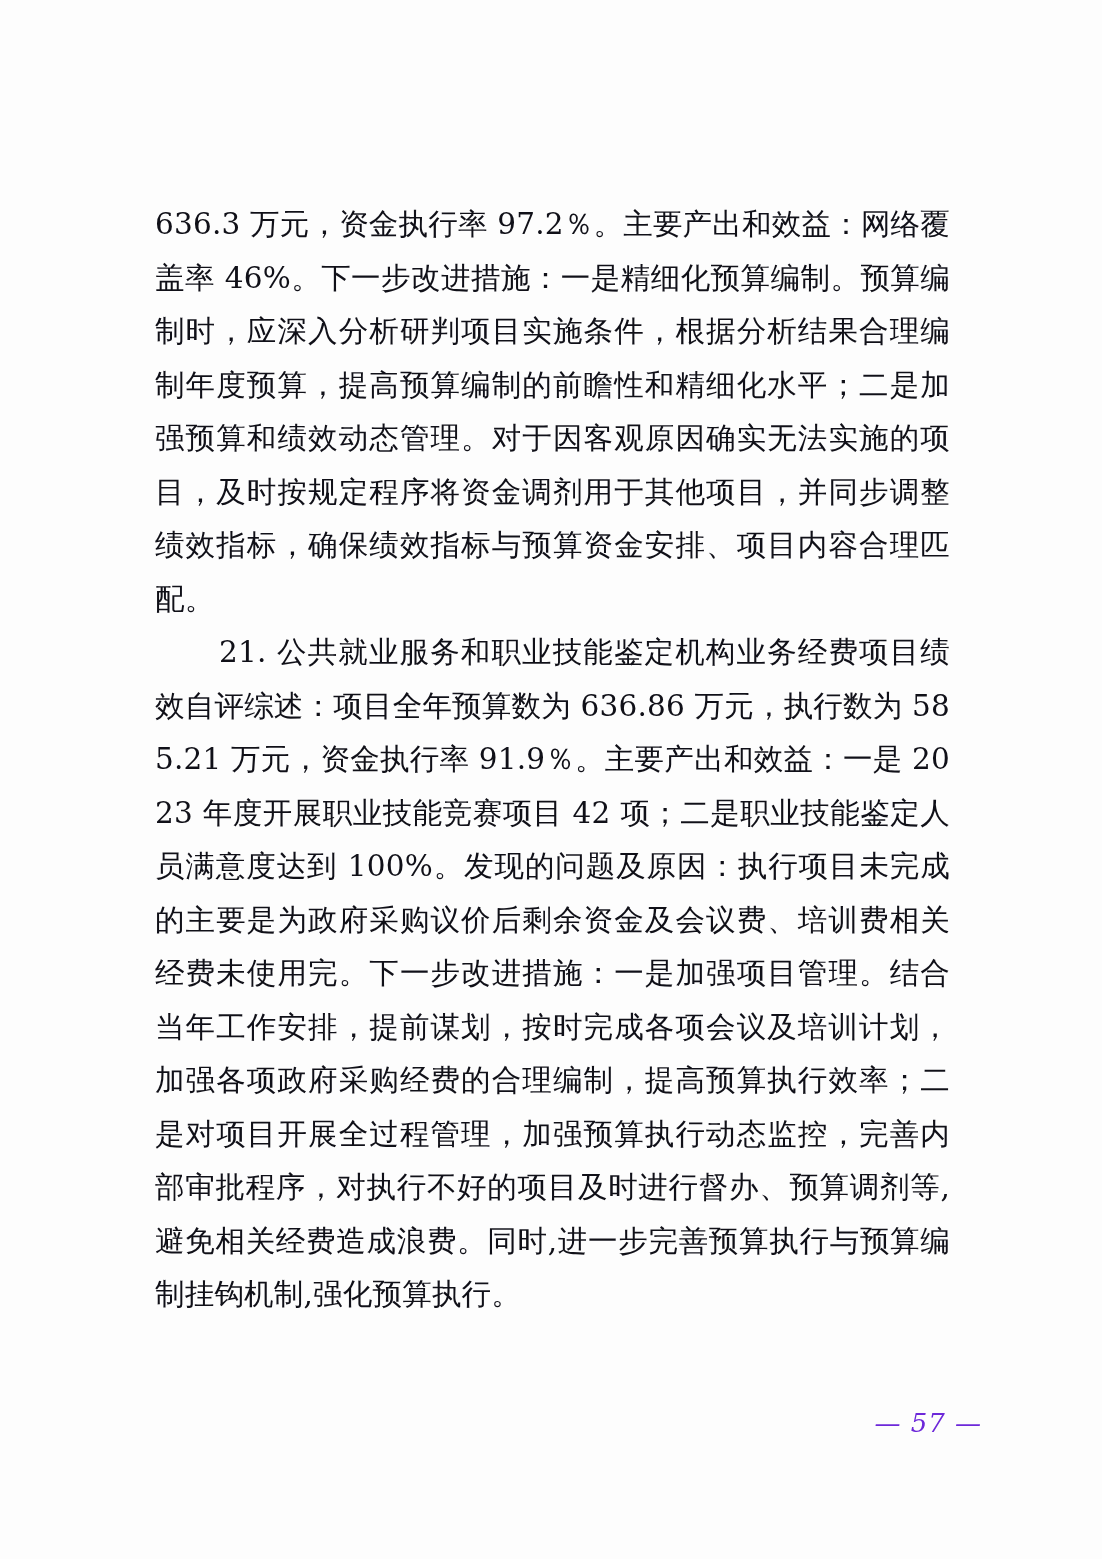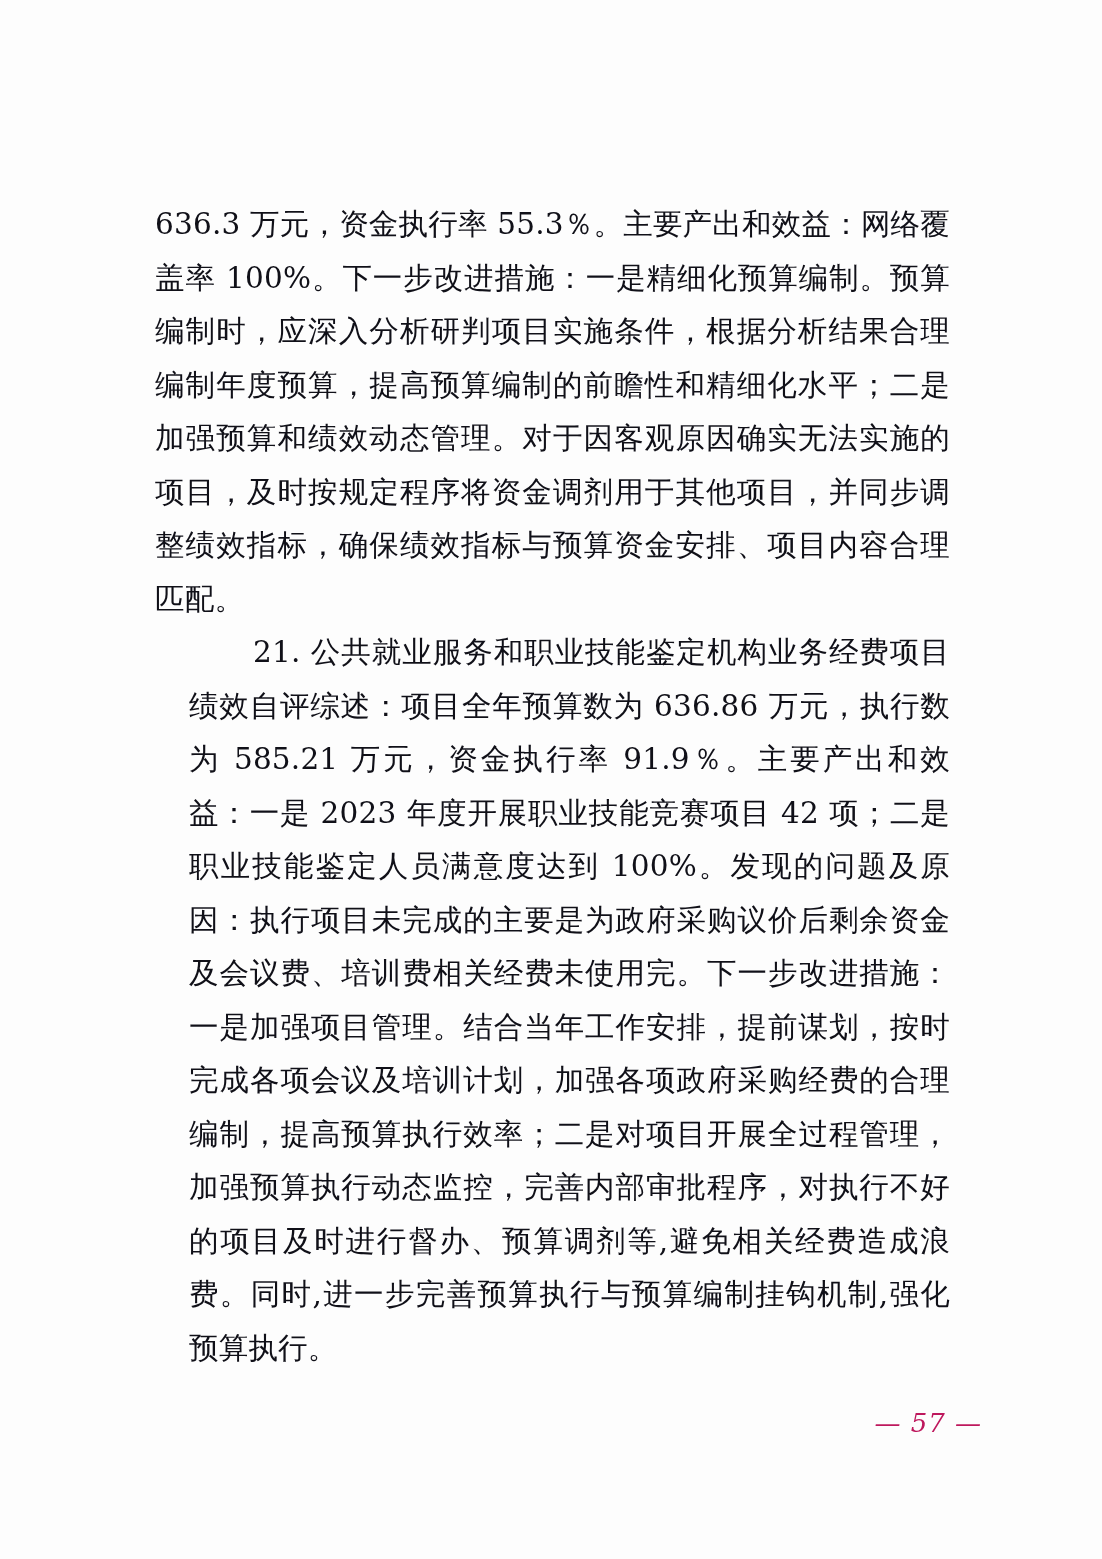--- a/index.html
+++ b/index.html
@@ -27,50 +27,49 @@
     font-size: 29.5px;
     line-height: 53.5px;
     text-align: justify;
     text-justify: inter-character;
     letter-spacing: 0.2px;
     color: #101018;
     word-break: break-all;
   }
   .para.indent {
     text-indent: 64px;
-    margin-left: 34px;
   }
   .para + .para {
     margin-top: 0px;
   }
   .footer {
     position: absolute;
     left: 0;
     top: 1408px;
     width: 1102px;
     text-align: right;
     padding-right: 120px;
     box-sizing: border-box;
   }
   .folio {
     font-size: 26px;
     font-style: italic;
     font-family: "DejaVu Serif", "Liberation Serif", serif;
-    color: #be185d;
+    color: #6d28d9;
     letter-spacing: 1px;
   }
 </style>
 </head>
 <body>
 
 <div class="page">
 
   <div class="content">
 
-    <p class="para">636.3 万元，资金执行率 55.3％。主要产出和效益：网络覆盖率 100%。下一步改进措施：一是精细化预算编制。预算编制时，应深入分析研判项目实施条件，根据分析结果合理编制年度预算，提高预算编制的前瞻性和精细化水平；二是加强预算和绩效动态管理。对于因客观原因确实无法实施的项目，及时按规定程序将资金调剂用于其他项目，并同步调整绩效指标，确保绩效指标与预算资金安排、项目内容合理匹配。</p>
+    <p class="para">636.3 万元，资金执行率 97.2％。主要产出和效益：网络覆盖率 46%。下一步改进措施：一是精细化预算编制。预算编制时，应深入分析研判项目实施条件，根据分析结果合理编制年度预算，提高预算编制的前瞻性和精细化水平；二是加强预算和绩效动态管理。对于因客观原因确实无法实施的项目，及时按规定程序将资金调剂用于其他项目，并同步调整绩效指标，确保绩效指标与预算资金安排、项目内容合理匹配。</p>
 
     <p class="para indent">21. 公共就业服务和职业技能鉴定机构业务经费项目绩效自评综述：项目全年预算数为 636.86 万元，执行数为 585.21 万元，资金执行率 91.9％。主要产出和效益：一是 2023 年度开展职业技能竞赛项目 42 项；二是职业技能鉴定人员满意度达到 100%。发现的问题及原因：执行项目未完成的主要是为政府采购议价后剩余资金及会议费、培训费相关经费未使用完。下一步改进措施：一是加强项目管理。结合当年工作安排，提前谋划，按时完成各项会议及培训计划，加强各项政府采购经费的合理编制，提高预算执行效率；二是对项目开展全过程管理，加强预算执行动态监控，完善内部审批程序，对执行不好的项目及时进行督办、预算调剂等,避免相关经费造成浪费。同时,进一步完善预算执行与预算编制挂钩机制,强化预算执行。</p>
 
 
   </div>
 
   <div class="footer">
     <span class="folio">— 57 —</span>
   </div>
 

